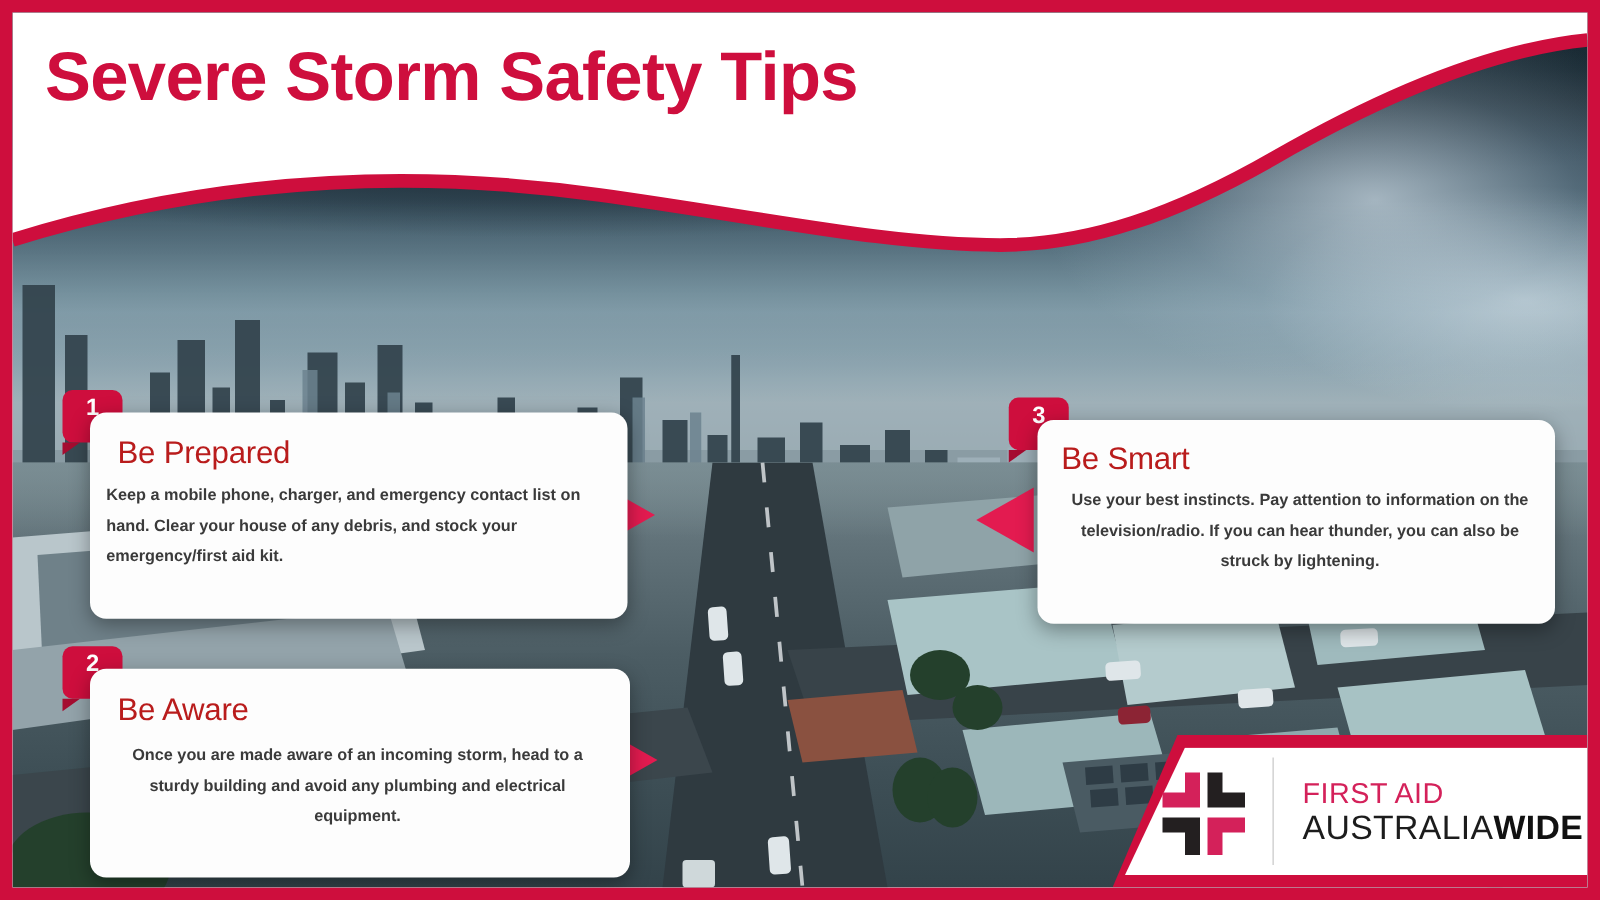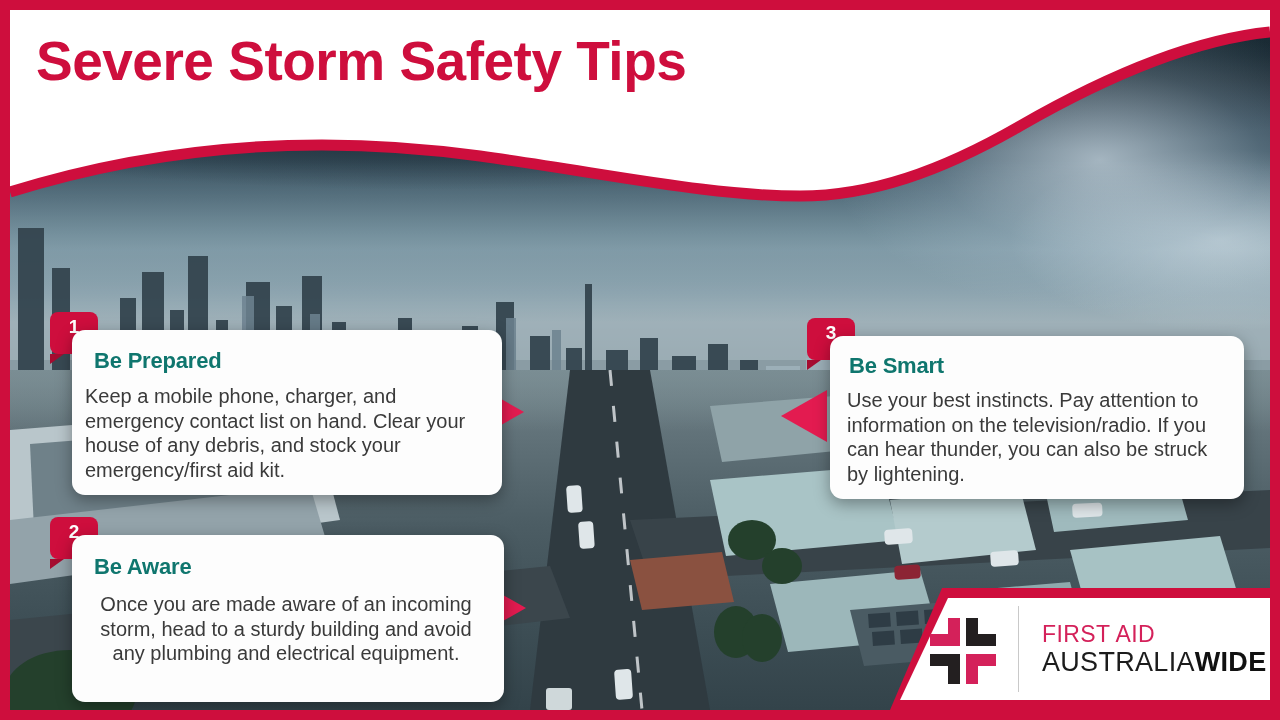--- a/index.html
+++ b/index.html
@@ -91,29 +91,29 @@
     border-radius:8px 8px 0 8px;
     z-index:5;
   }
   .badge::after{
     content:"";
     position:absolute; left:0; top:100%;
     border-left:14px solid #a50c30;
     border-bottom:10px solid transparent;
   }
   .card h2{
-    color:#0f766e;
-    font-size:22px; font-weight:bold;
+    color:#b91c1c;
+    font-size:25px; font-weight:normal;
     letter-spacing:-.2px;
   }
   .card p{
     color:#3a3a3a;
-    font-size:20px;
+    font-size:13px;
     line-height:24.6px;
-    font-weight:400;
+    font-weight:700;
   }
   .ptr{
     position:absolute;
     width:0; height:0;
     z-index:4;
   }
   .ptr.right{
     border-left:46px solid #E31B50;
     border-top:26px solid transparent;
     border-bottom:26px solid transparent;
@@ -130,21 +130,21 @@
   #card1 p { position:absolute; left:13px; top:54px; width:402px; }
   #badge1{ left:40px; top:302px; }
   #ptr1  { left:468px; top:376px; }
 
   #card2{ left:62px;  top:525px; width:432px; height:167px; }
   #card2 h2{ position:absolute; left:22px; top:19px; }
   #card2 p { position:absolute; left:13px; top:57px; width:402px;text-align:center; }
   #badge2{ left:40px; top:507px; }
   #ptr2  { left:470px; top:572px; }
 
-  #card3{ left:820px; top:326px; width:414px; height:163px; }
+  #card3{ left:820px; top:326px; width:414px; height:163px;text-align:center; }
   #card3 h2{ position:absolute; left:19px; top:17px; }
   #card3 p { position:absolute; left:17px; top:52px; width:386px; }
   #badge3{ left:797px; top:308px; }
   #ptr3  { left:771px; top:380px; }
 
   
   #logoplate{
     position:absolute; right:0; bottom:0;
     width:380px; height:122px;
     z-index:8;

